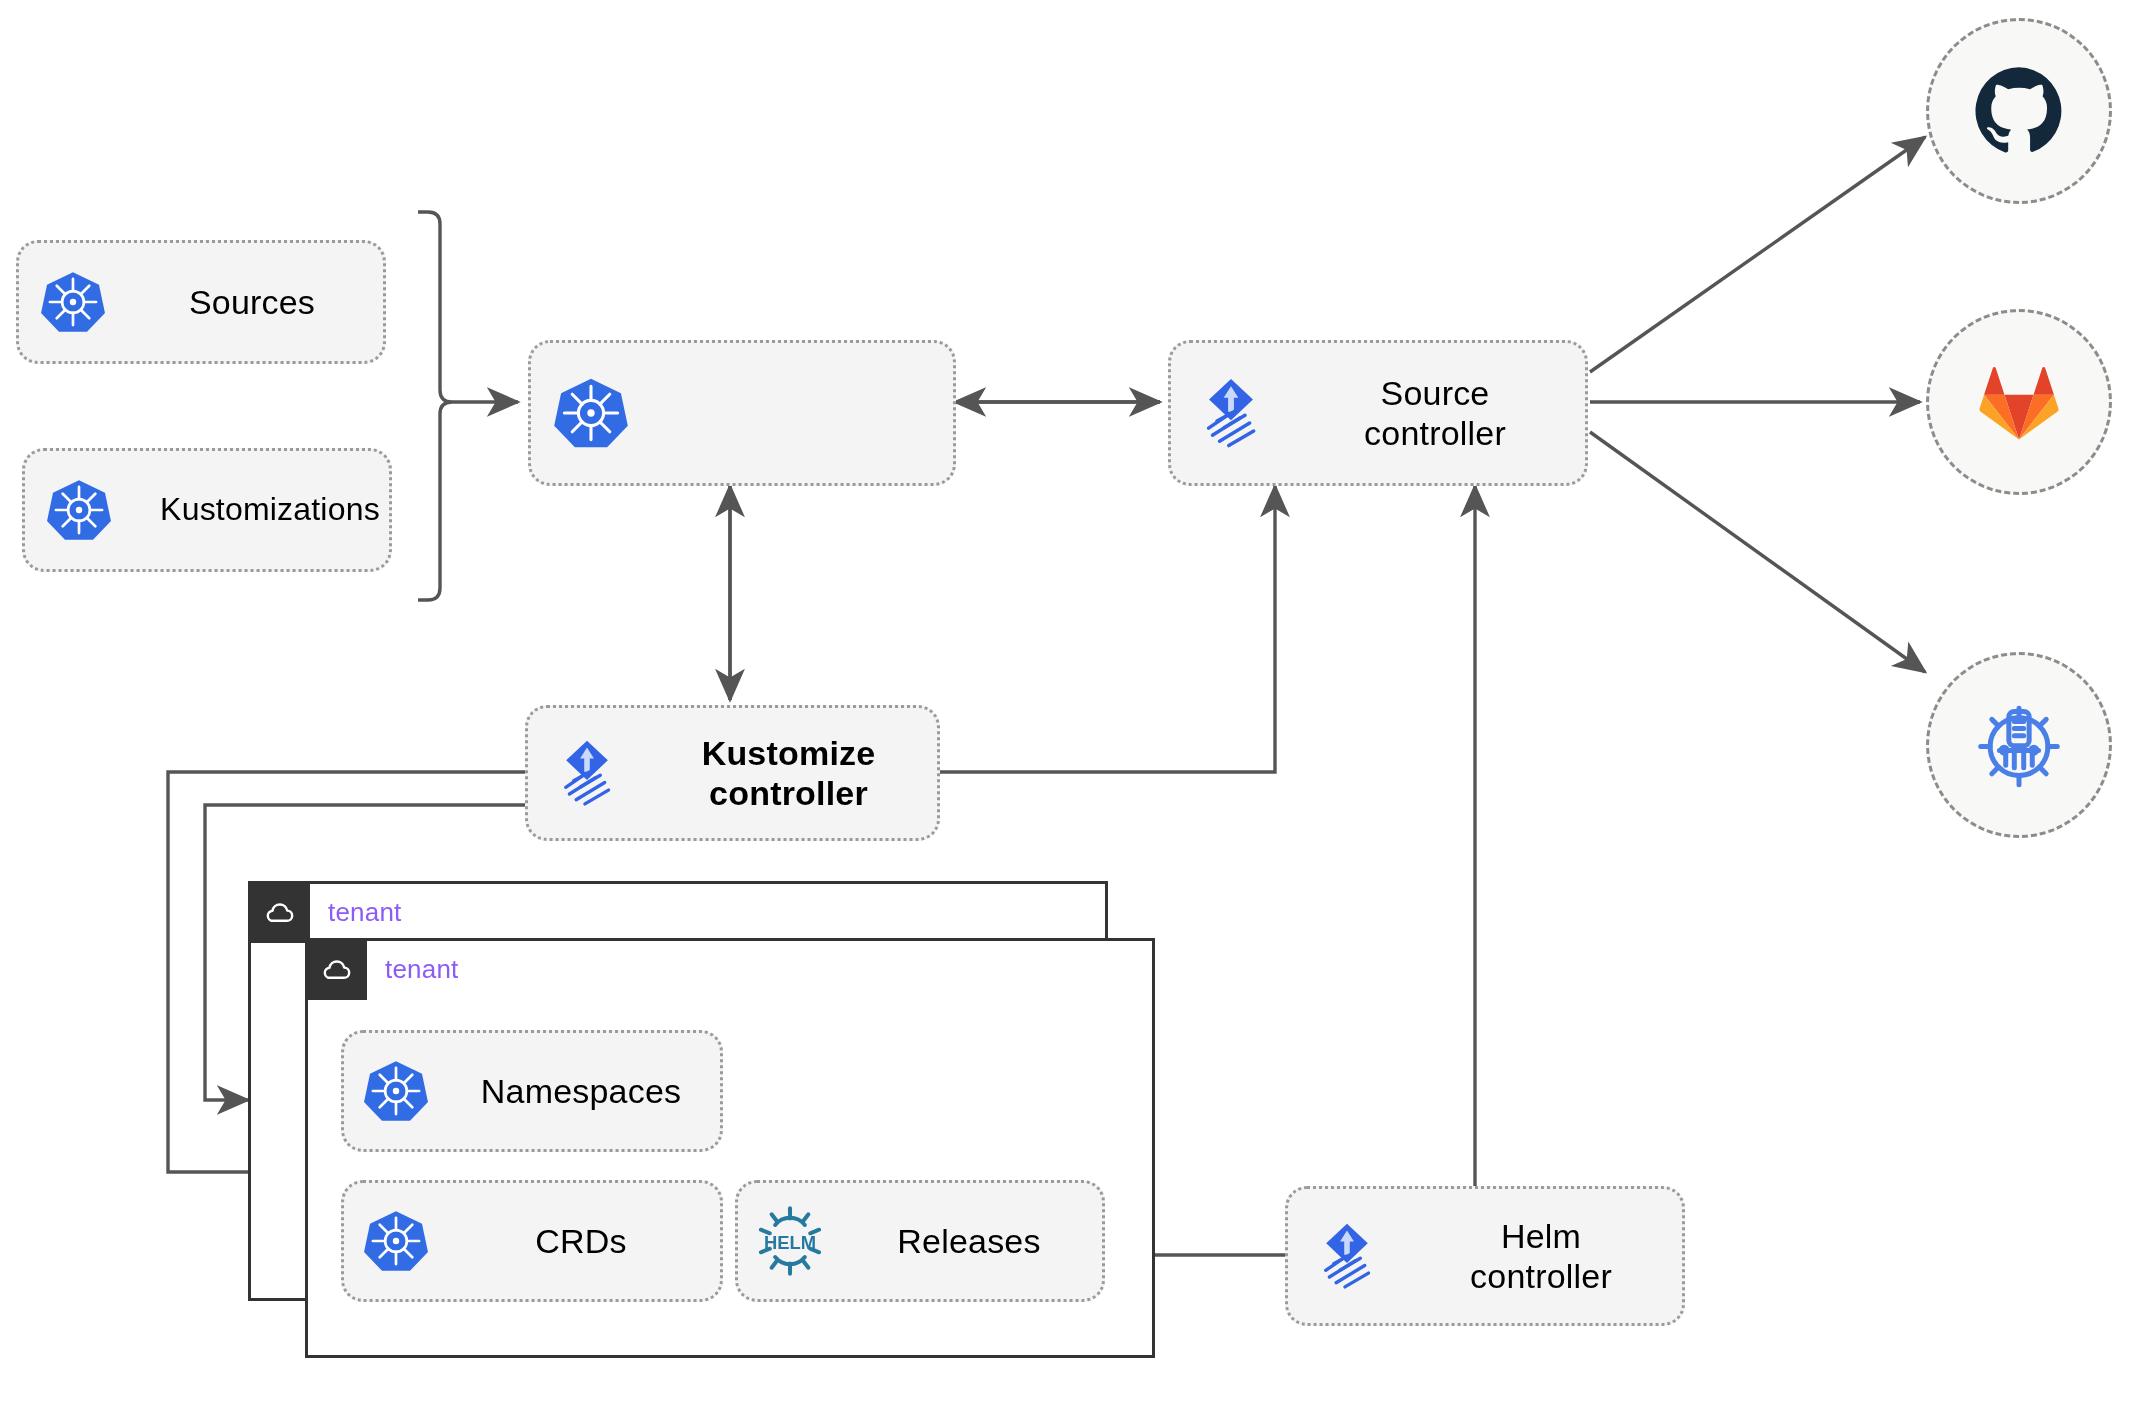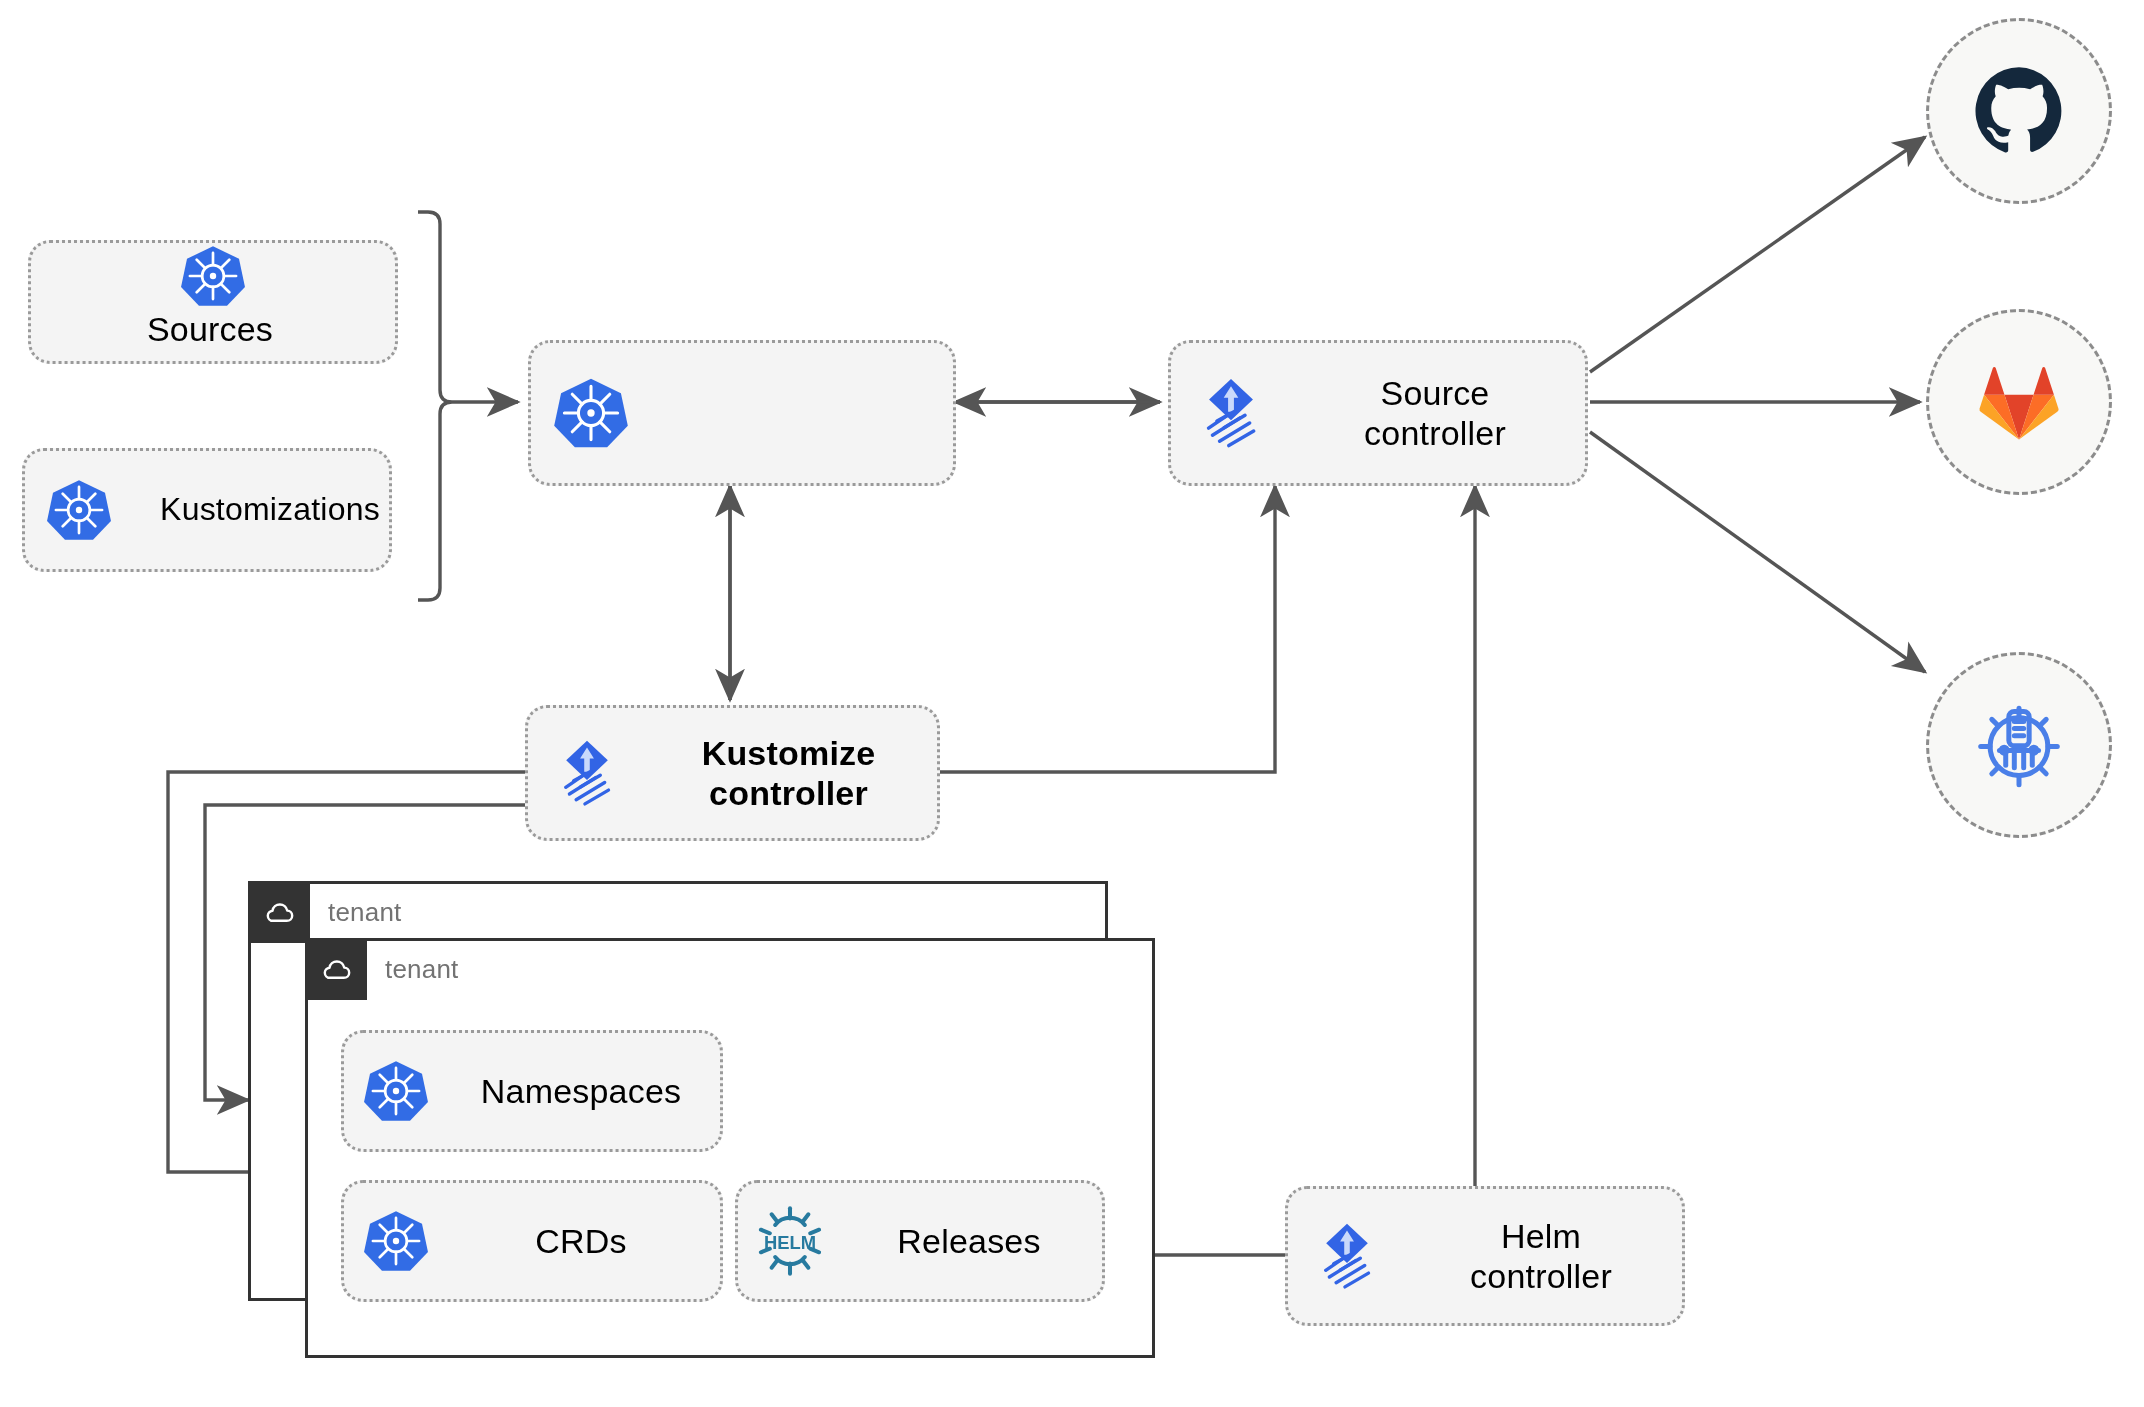--- a/index.html
+++ b/index.html
@@ -28,21 +28,21 @@
     position:absolute;background:#ffffff;
     border:3px solid #333333;box-sizing:border-box;
   }
   .tenant .thead{
     position:absolute;left:-3px;top:-3px;height:62px;display:flex;align-items:center;
   }
   .tenant .tbadge{
     width:62px;height:62px;background:#333333;display:flex;align-items:center;justify-content:center;
   }
   .tenant .tname{
-    font-size:26px;color:#737373;padding-left:18px;letter-spacing:.2px;
+    font-size:26px;color:#8b5cf6;padding-left:18px;letter-spacing:.2px;
   }
 
   
   .circ{
     position:absolute;border-radius:50%;
     background:#f8f8f6;border:3px dashed #8c8c8c;
     display:flex;align-items:center;justify-content:center;box-sizing:border-box;
   }
 </style>
 </head>
@@ -102,21 +102,21 @@
     <div class="thead">
       <div class="tbadge">
         <svg width="34" height="34" viewBox="0 0 24 24" fill="none" stroke="#ffffff" stroke-width="1.7" stroke-linecap="round" stroke-linejoin="round">
           <path d="M6.4 18.2h11.1c2.2 0 3.8-1.6 3.8-3.6 0-1.9-1.5-3.5-3.5-3.6-.5-2.5-2.6-4.3-5.2-4.3-2.6 0-4.8 1.9-5.2 4.4-1.9.2-3.3 1.7-3.3 3.5 0 2 1.6 3.6 3.6 3.6z"></path>
         </svg>
       </div>
       <div class="tname">tenant</div>
     </div>
   </div>
 
-  <div class="card" style="left:28px;top:240px;width:370px;height:124px;flex-direction:column;">
+  <div class="card" style="left:16px;top:240px;width:370px;height:124px;">
     <div class="ico" style="width:108px;">
       <svg width="66" height="66" viewBox="0 0 64 64">
         <path d="M32 3.2 57.2 15.3 63 42.7 45.6 60.8H18.4L1 42.7 6.8 15.3Z" fill="#326ce5"></path>
         <g fill="none" stroke="#fff" stroke-width="2.6" stroke-linecap="round">
           <circle cx="32" cy="32" r="10.6"></circle>
           <path d="M32 21.4V9.6M32 42.6v11.8M21.4 32H9.6M42.6 32h11.8M24.5 24.5 16.2 16.2M39.5 39.5l8.3 8.3M39.5 24.5l8.3-8.3M24.5 39.5l-8.3 8.3"></path>
         </g>
         <circle cx="32" cy="32" r="3.1" fill="#fff"></circle>
       </svg>
     </div>

